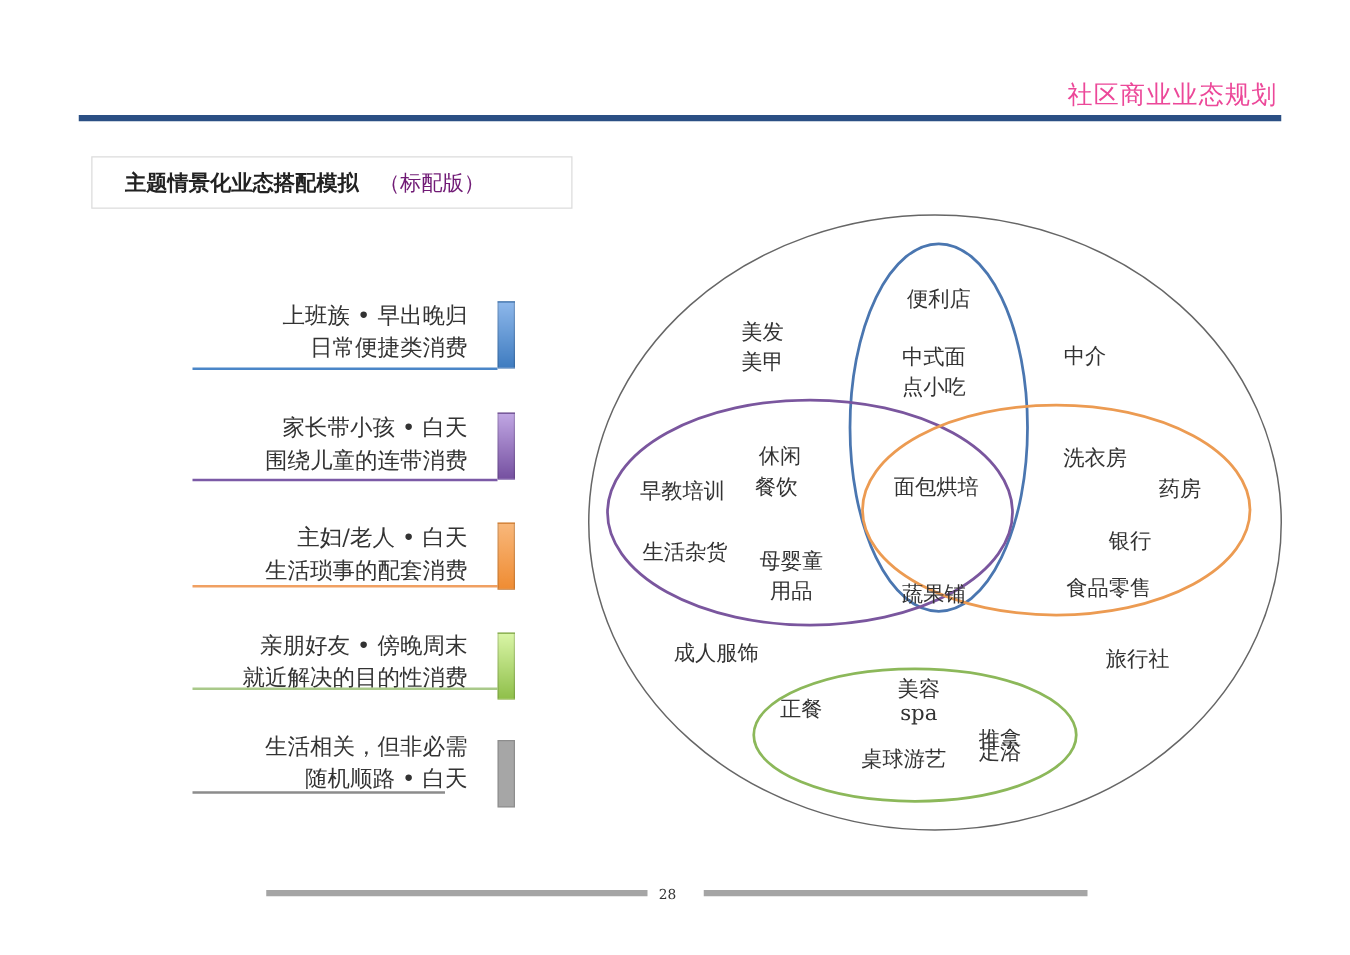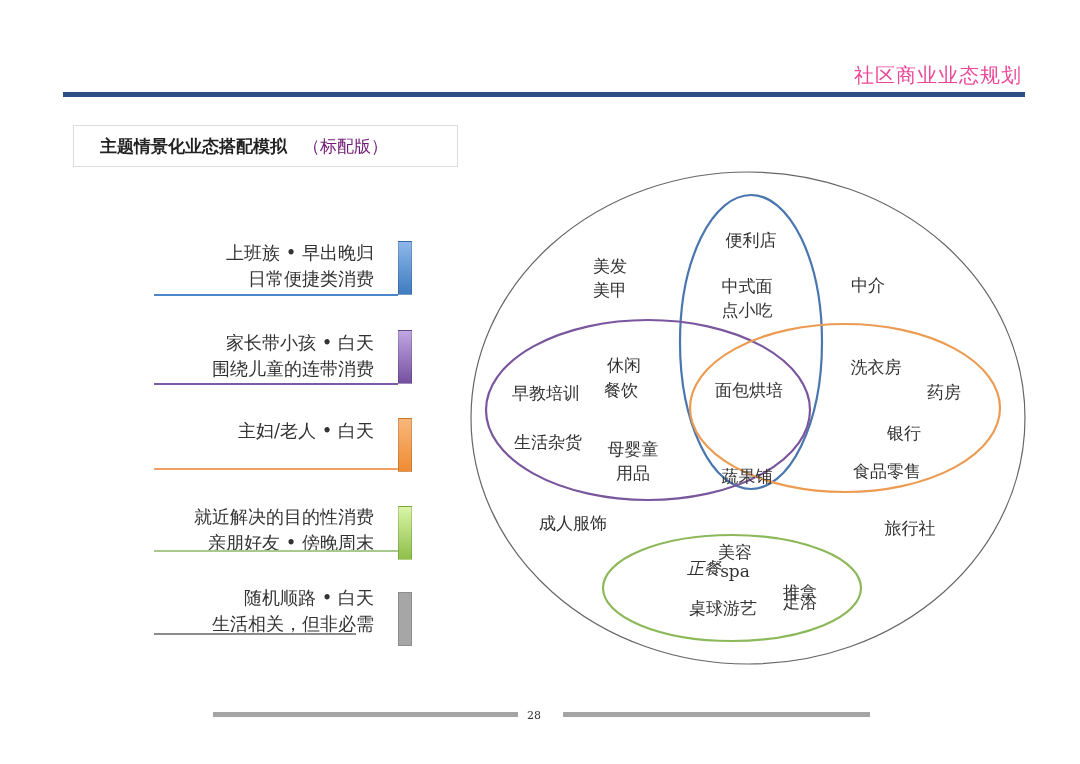--- a/index.html
+++ b/index.html
@@ -46,38 +46,39 @@
     <div>家长带小孩 • 白天</div>
     <div>围绕儿童的连带消费</div>
   </div>
   <div class="line" style="left:4px;right:14px;top:53px;background:#7b5aa6;"></div>
   <div class="bar" style="top:0;background:linear-gradient(#c0a6e3,#7550a0);"></div>
 </div>
 
 <div class="persona" style="top:418px;height:58px;">
   <div class="text" style="top:0;">
     <div>主妇/老人 • 白天</div>
+    <div>生活琐事的配套消费</div>
   </div>
   <div class="line" style="left:4px;right:14px;top:50px;height:1.5px;background:#f0a062;"></div>
   <div class="bar" style="top:0;background:linear-gradient(#f8b77a,#ef8c33);"></div>
 </div>
 
 <div class="persona" style="top:504px;height:58px;">
   <div class="text" style="top:0;">
+    <div>亲朋好友 • 傍晚周末</div>
     <div>就近解决的目的性消费</div>
-    <div>亲朋好友 • 傍晚周末</div>
   </div>
   <div class="line" style="left:4px;right:14px;top:46px;height:1.5px;background:#a9c98a;"></div>
   <div class="bar" style="top:2px;background:linear-gradient(#d9f5a6,#8fbf4a);"></div>
 </div>
 
 <div class="persona" style="top:589px;height:60px;">
   <div class="text" style="top:-4px;">
+    <div>生活相关，但非必需</div>
     <div>随机顺路 • 白天</div>
-    <div>生活相关，但非必需</div>
   </div>
   <div class="line" style="left:4px;right:56px;top:44px;height:1.5px;background:#8c8c8c;"></div>
   <div class="bar" style="top:3px;background:#a6a6a6;"></div>
 </div>
 
 <svg class="venn" width="1080" height="764">
   <ellipse cx="748" cy="418" rx="277" ry="246" fill="none" stroke="#666" stroke-width="1.2"></ellipse>
   <ellipse cx="751" cy="342" rx="71" ry="147" fill="none" stroke="#4a76b0" stroke-width="2.2"></ellipse>
   <ellipse cx="648" cy="410" rx="162" ry="90" fill="none" stroke="#7a569e" stroke-width="2.2"></ellipse>
   <ellipse cx="845" cy="408" rx="155" ry="84" fill="none" stroke="#ec9b52" stroke-width="2.2"></ellipse>
@@ -99,20 +100,20 @@
 <div class="lbl" style="left:548px;top:431px;">生活杂货</div>
 <div class="lbl" style="left:633px;top:438px;">母婴童</div>
 <div class="lbl" style="left:633px;top:462px;">用品</div>
 <div class="lbl" style="left:747px;top:425px;margin-top:40px;">蔬果铺</div>
 <div class="lbl" style="left:904px;top:422px;">银行</div>
 <div class="lbl" style="left:847px;top:460px;margin-left:40px;">食品零售</div>
 <div class="lbl" style="left:573px;top:512px;">成人服饰</div>
 <div class="lbl" style="left:910px;top:517px;">旅行社</div>
 <div class="lbl" style="left:735px;top:541px;">美容</div>
 <div class="lbl" style="left:735px;top:560px;">spa</div>
-<div class="lbl" style="left:704px;top:557px;font-style:italic;">正餐</div>
+<div class="lbl" style="left:641px;top:557px;">正餐</div>
 <div class="lbl" style="left:800px;top:559px;margin-top:32px;">足浴</div>
 <div class="lbl" style="left:800px;top:581px;">推拿</div>
 <div class="lbl" style="left:723px;top:597px;">桌球游艺</div>
 
 <div class="footer-left"></div>
 <div class="page-num">28</div>
 <div class="footer-right"></div>
 
 </body></html>

